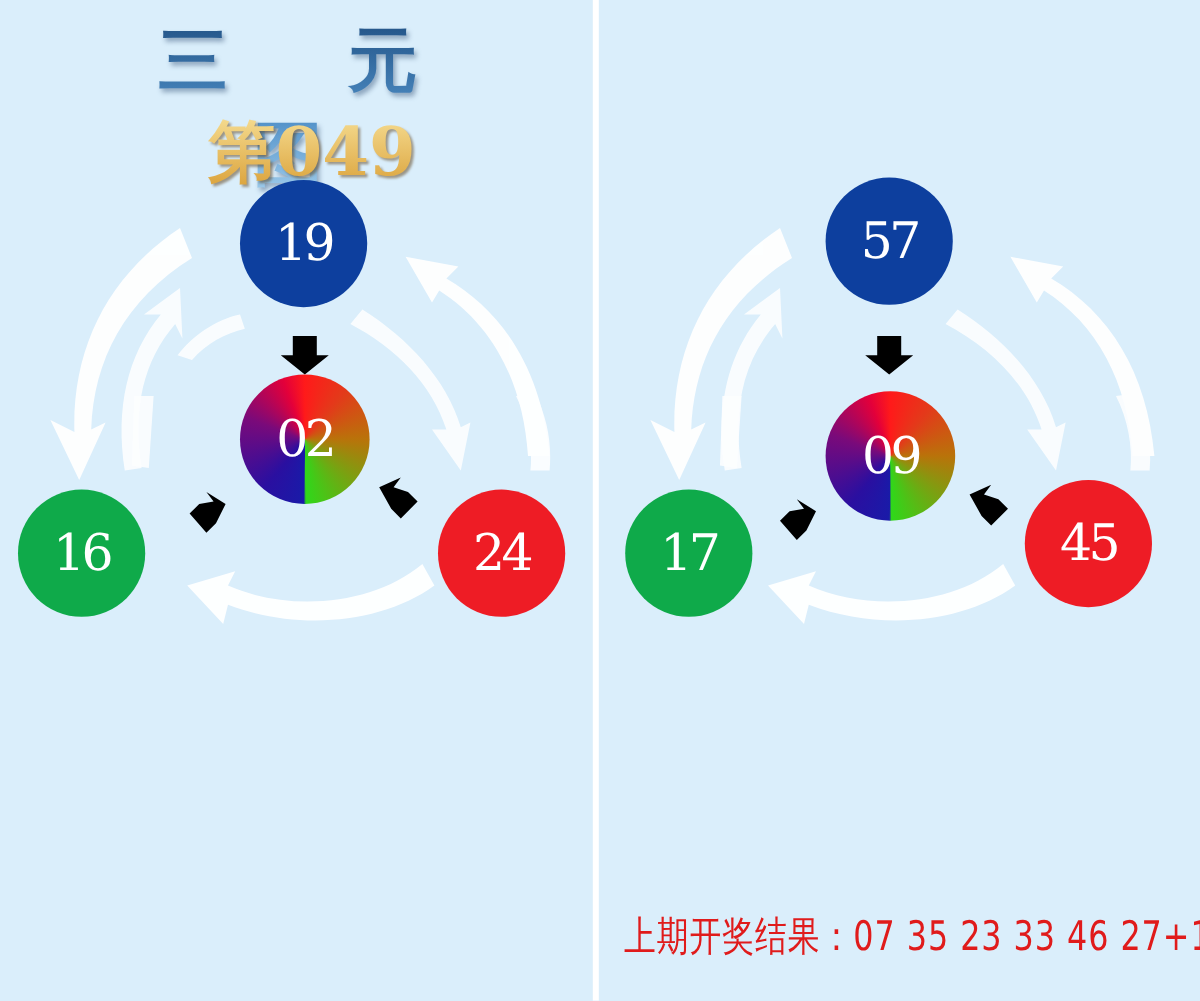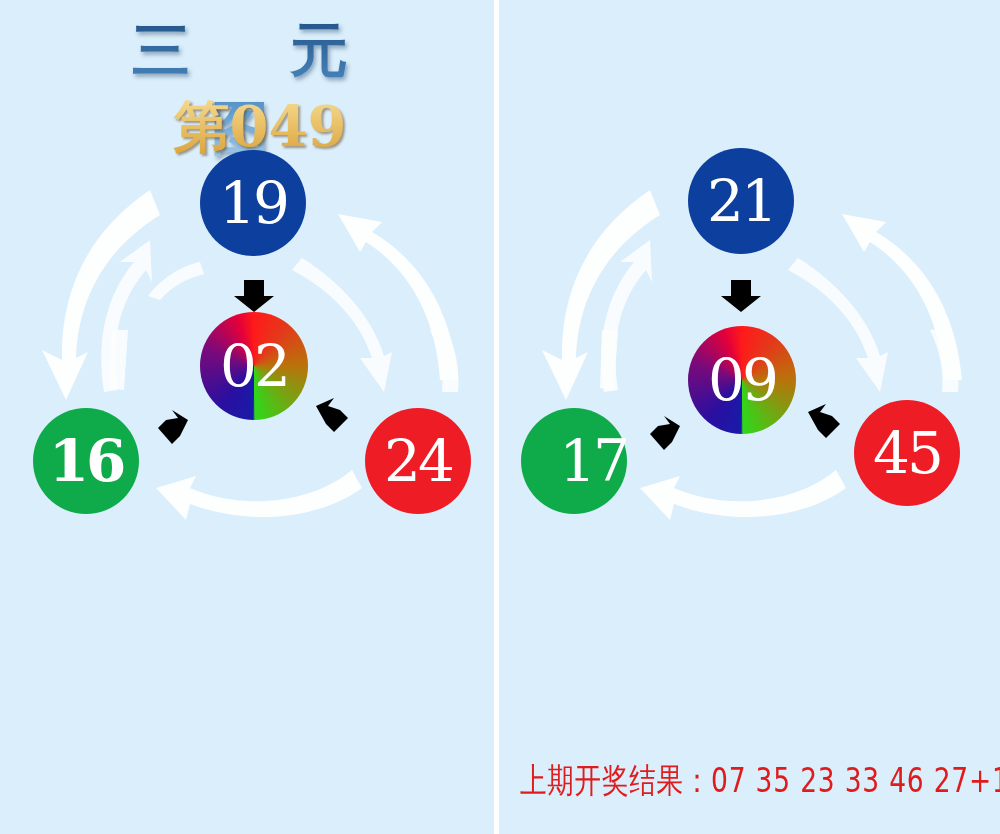--- a/index.html
+++ b/index.html
@@ -6,21 +6,21 @@
   body { width:1000px; height:834px; background:#daeefb; position:relative; overflow:hidden; font-family:"DejaVu Serif", serif; }
   .panel { position:absolute; top:0; height:834px; width:496px; }
   .panel.left { left:0; }
   .panel.right { left:500px; width:500px; }
   .divider { position:absolute; left:494px; top:0; width:5px; height:834px; background:#ffffff; }
   .title { position:absolute; left:120px; top:12px; width:280px; text-align:center; font-family:"DejaVu Serif", serif; font-weight:bold; font-size:58px; letter-spacing:40px; color:#3a7bb5;
     background:linear-gradient(180deg,#1f4f82 0%,#4f8fc7 55%,#a8d3f0 100%); -webkit-background-clip:text; background-clip:text; -webkit-text-fill-color:transparent; text-shadow:none; filter:drop-shadow(2px 3px 2px rgba(40,70,110,0.45)); }
   .issue { position:absolute; left:150px; top:90px; width:220px; text-align:center; font-family:"DejaVu Serif", serif; font-weight:bold; font-size:56px; 
     background:linear-gradient(180deg,#f8e29a 0%,#d79a2e 50%,#a86a1a 100%); -webkit-background-clip:text; background-clip:text; -webkit-text-fill-color:transparent; filter:drop-shadow(2px 2px 1px rgba(90,60,20,0.5)); }
   .ring { position:absolute; left:0; top:0; }
-  .ball { position:absolute; width:106px; height:106px; border-radius:50%; color:#fff; font-family:"DejaVu Serif", serif; font-size:58px; line-height:106px; text-align:center; letter-spacing:-3px; }
+  .ball { position:absolute; width:106px; height:106px; border-radius:50%; color:#fff; font-family:"DejaVu Serif", serif; font-size:42px; line-height:106px; text-align:center; letter-spacing:-3px; }
   .ball.blue { background:#0d3f9e; }
   .ball.green { background:#0faa4a; }
   .ball.red { background:#ee1c25; }
   .ball.center { width:108px; height:108px; line-height:108px;
     background:conic-gradient(from 0deg at 50% 50%, #ff1a1a 0deg, #e33a1a 40deg, #b9730a 90deg, #2fd81a 179deg, #1a1aa8 181deg, #2a0fa0 220deg, #7a0a7a 290deg, #e3003a 340deg, #ff1a1a 360deg); }
   .footer { position:absolute; left:520px; top:758px; font-family:"DejaVu Sans", sans-serif; font-size:34px; color:#e01b1b; transform:scaleX(0.78); transform-origin:left top; white-space:nowrap; letter-spacing:1px; }
 </style>
 </head>
 <body>
 
@@ -47,40 +47,40 @@
     </g>
 
     <g fill="#000000">
       <polygon points="244,280 264,280 264,296 274,296 254,312 234,296 244,296"></polygon>
       <polygon points="158,428 172,444 180,436 188,420 172,410 178,418 166,420"></polygon>
       <polygon points="348,418 334,432 326,424 316,406 334,398 328,406 340,410"></polygon>
     </g>
   </svg>
   <div class="ball blue" style="left:200px;top:150px;">19</div>
   <div class="ball center" style="left:200px;top:312px;">02</div>
-  <div class="ball green" style="left:33px;top:408px;font-weight:bold;">16</div>
+  <div class="ball green" style="left:15px;top:408px;">16</div>
   <div class="ball red" style="left:365px;top:408px;text-align:center;">24</div>
 </div>
 
 <div class="panel right">
   <svg class="ring" width="500" height="560">
     <g fill="#ffffff" opacity="0.95">
       <path d="M150,190 C90,230 60,290 62,360 L42,350 L66,400 L88,352 L76,358 C78,300 104,250 160,215 Z"></path>
       <path d="M462,380 C456,310 424,260 376,232 L386,222 L342,214 L364,252 L370,242 C414,270 440,318 444,380 Z"></path>
       <path d="M336,470 C294,505 224,510 174,488 L180,476 L140,488 L170,520 L174,504 C232,526 302,520 346,488 Z"></path>
       <path d="M118,390 C110,340 120,300 146,270 L152,282 L150,240 L120,262 L134,262 C106,296 96,340 104,392 Z" opacity="0.9"></path>
       <path d="M288,270 C326,290 356,320 368,358 L356,358 L380,392 L388,352 L380,356 C368,316 336,282 298,258 Z" opacity="0.9"></path>
       <path d="M430,330 C440,350 444,372 442,392 L458,392 C460,370 456,348 446,328 Z" opacity="0.9"></path>
       <path d="M118,330 L102,330 L100,388 L114,390 Z" opacity="0.9"></path>
     </g>
     <g fill="#000000">
       <polygon points="231,280 251,280 251,296 261,296 241,312 221,296 231,296"></polygon>
       <polygon points="150,434 164,450 172,442 180,426 164,416 170,424 158,426"></polygon>
       <polygon points="340,424 326,438 318,430 308,412 326,404 320,412 332,416"></polygon>
     </g>
   </svg>
-  <div class="ball blue" style="left:188px;top:148px;">21</div>
+  <div class="ball blue" style="left:188px;top:148px;">57</div>
   <div class="ball center" style="left:188px;top:326px;">09</div>
-  <div class="ball green" style="left:21px;top:408px;text-align:right;">17</div>
+  <div class="ball green" style="left:21px;top:408px;">17</div>
   <div class="ball red" style="left:354px;top:400px;">45</div>
 </div>
 
 <div class="footer">上期开奖结果：07 35 23 33 46 27+18</div>
 
 </body></html>

